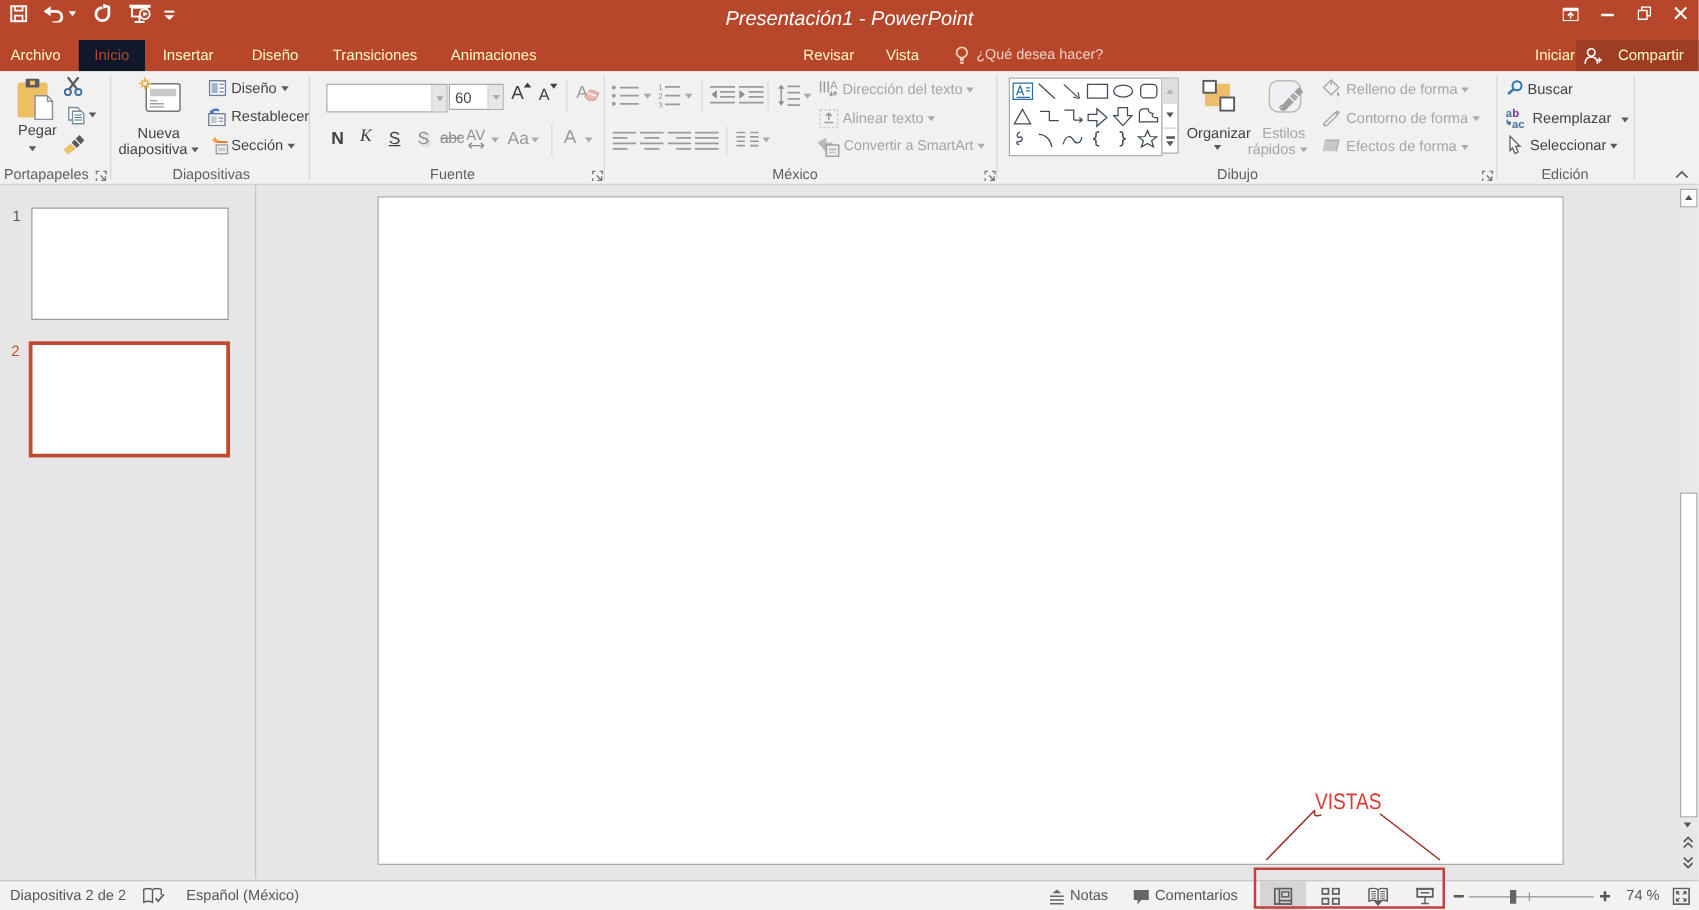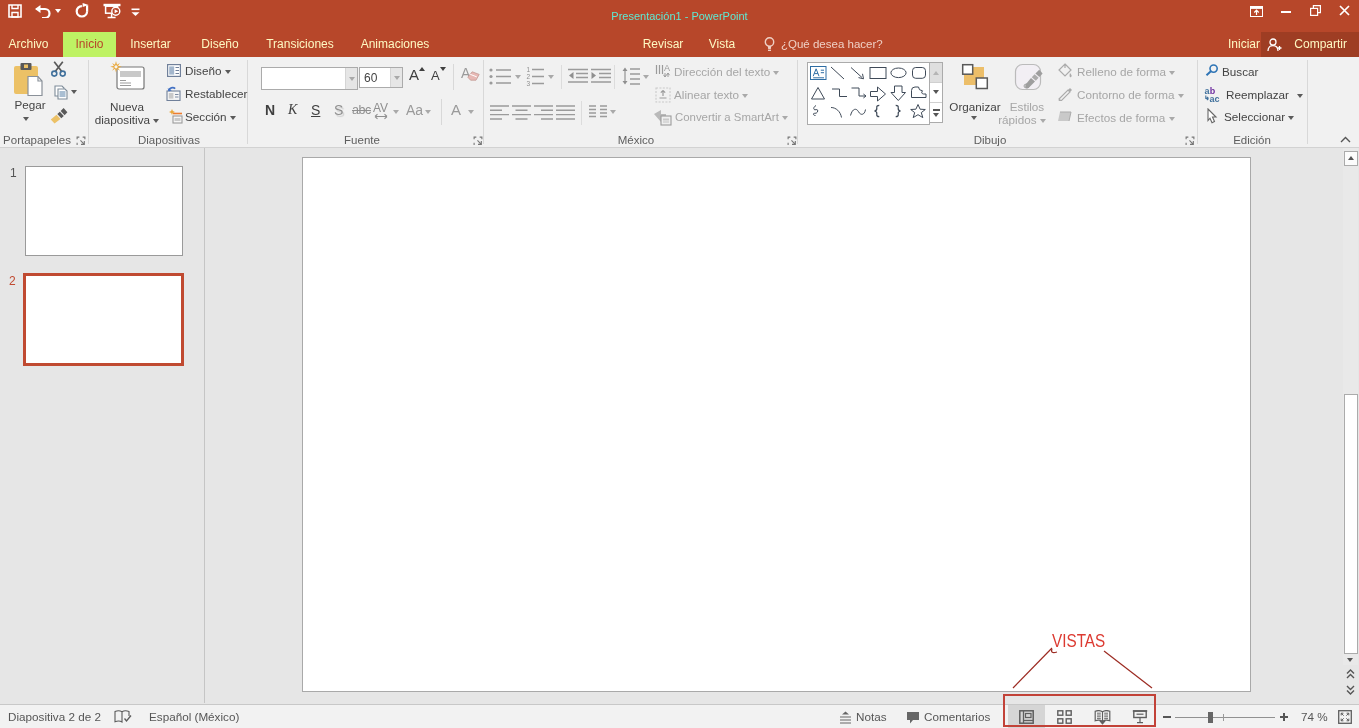--- a/index.html
+++ b/index.html
@@ -51,42 +51,42 @@
       <rect x="2.6" y="3.2" width="12" height="7" fill="none" stroke="#fff" stroke-width="1.5"></rect>
       <path d="M8.6 10.2 V13.8 M4.6 14.6 H12.6" stroke="#fff" stroke-width="1.5"></path>
       <circle cx="12.8" cy="8.2" r="4" fill="#B7472A" stroke="#fff" stroke-width="1.4"></circle>
       <path d="M11.6 6.2 L15.2 8.2 L11.6 10.2 Z" fill="#fff"></path>
     </svg>
 
     <svg class="abs" style="left:131px;top:8px" width="9" height="8" viewBox="0 0 9 8">
       <rect x="0.5" y="0.5" width="8" height="1.6" fill="#fff"></rect>
       <path d="M0.5 4.2 L8.5 4.2 L4.5 8 Z" fill="#fff"></path>
     </svg>
-    <div class="abs" style="left:0;top:0;width:1359px;height:32px;line-height:32px;text-align:center;color:#5eead4;font-size:11px;">Presentación1 - PowerPoint</div>
+    <div class="abs" style="left:0;top:0;width:1359px;height:32px;line-height:32px;text-align:center;color:#ffffff;font-size:16px;font-style:italic;">Presentación1 - PowerPoint</div>
 
     <svg class="abs" style="left:1250px;top:6px" width="13" height="11" viewBox="0 0 13 11">
       <rect x="0.5" y="0.5" width="12" height="10" fill="none" stroke="#fff" stroke-width="1"></rect>
       <rect x="0.5" y="0.5" width="12" height="2.4" fill="#fff"></rect>
       <path d="M6.5 9 V4.5 M4.3 6.5 L6.5 4.2 L8.7 6.5" fill="none" stroke="#fff" stroke-width="1.2"></path>
     </svg>
 
     <div class="abs" style="left:1281px;top:11px;width:10px;height:2px;background:#fff"></div>
 
     <svg class="abs" style="left:1310px;top:5px" width="11" height="11" viewBox="0 0 11 11">
       <rect x="0.6" y="3.4" width="7" height="7" fill="none" stroke="#fff" stroke-width="1.2"></rect>
       <path d="M3.4 3.4 V0.6 H10.4 V7.6 H7.6" fill="none" stroke="#fff" stroke-width="1.2"></path>
     </svg>
 
     <svg class="abs" style="left:1339px;top:5px" width="11" height="11" viewBox="0 0 11 11">
       <path d="M1 1 L10 10 M10 1 L1 10" stroke="#fff" stroke-width="1.7"></path>
     </svg>
   </div>
   <div id="tabrow">
     <div class="tab" style="left:4px;width:49px;">Archivo</div>
-    <div class="tab" style="left:63px;width:53px;background:#bef264;color:#B7472A;">Inicio</div>
+    <div class="tab" style="left:63px;width:53px;background:#0f172a;color:#B7472A;">Inicio</div>
     <div class="tab" style="left:124px;width:53px;">Insertar</div>
     <div class="tab" style="left:193px;width:54px;">Diseño</div>
     <div class="tab" style="left:262px;width:76px;text-align:center;">Transiciones</div>
     <div class="tab" style="left:356px;width:78px;">Animaciones</div>
     <div class="tab" style="left:638px;width:50px;">Revisar</div>
     <div class="tab" style="left:702px;width:40px;">Vista</div>
     <svg class="abs" style="left:764px;top:5px" width="11" height="15" viewBox="0 0 11 15">
       <circle cx="5.5" cy="5" r="4.2" fill="none" stroke="#EFD0C5" stroke-width="1.4"></circle>
       <path d="M3.8 9 L7.2 9 L6.8 12 L4.2 12 Z" fill="#EFD0C5"></path>
       <rect x="4" y="12.6" width="3" height="1.4" fill="#EFD0C5"></rect>

